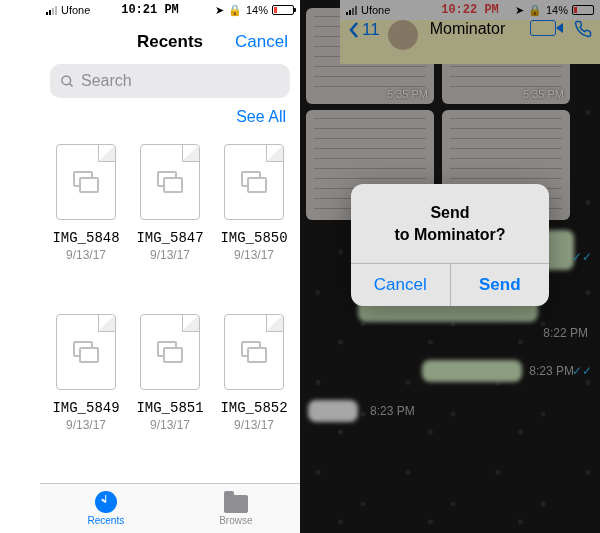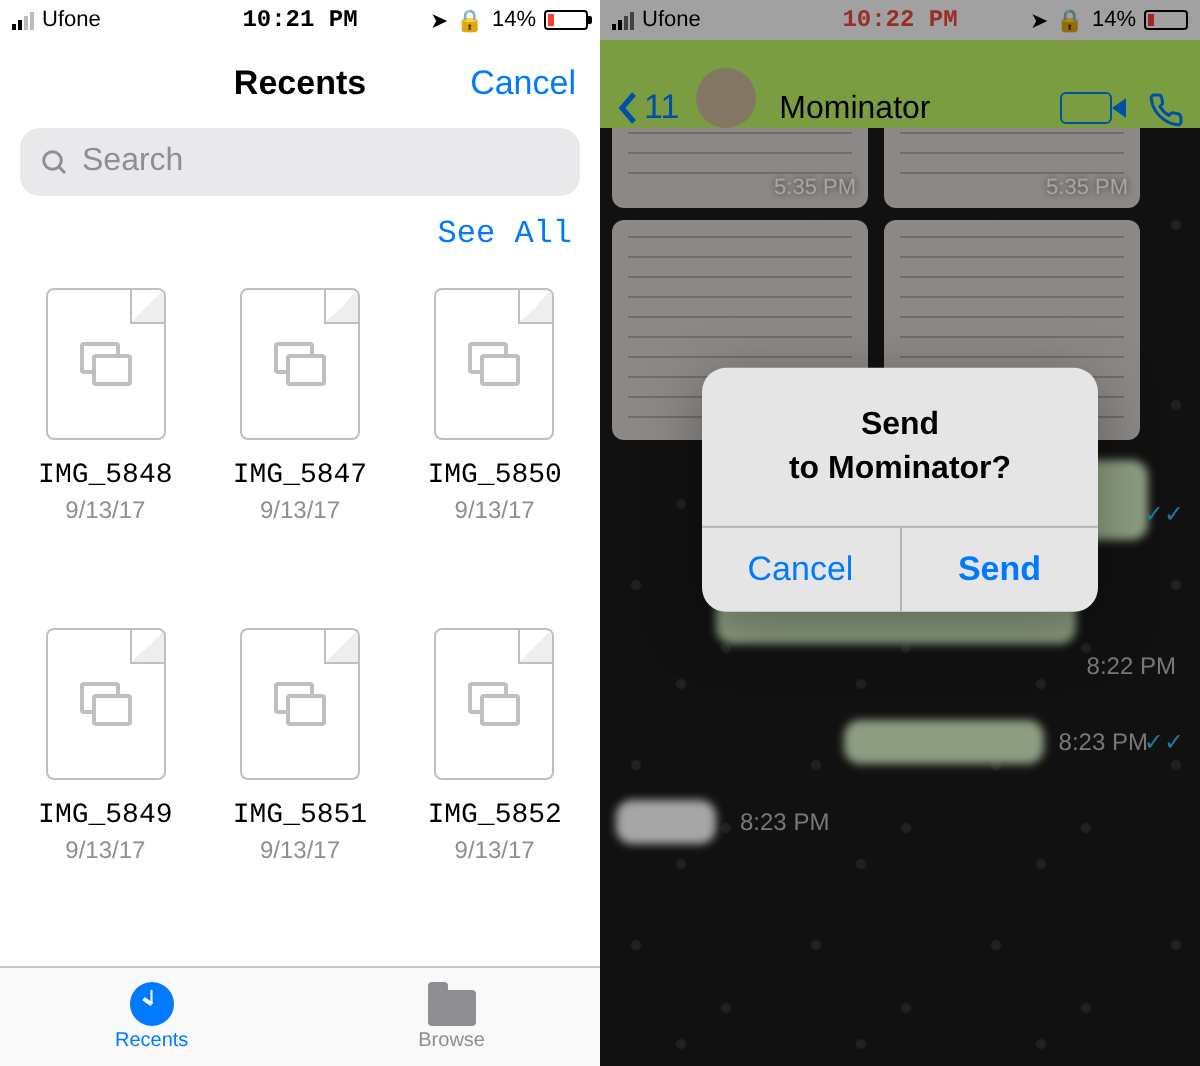--- a/index.html
+++ b/index.html
@@ -1,18 +1,18 @@
 <!DOCTYPE html>
 <html><head>
 <meta charset="utf-8">
 <style>
   * { box-sizing: border-box; margin: 0; padding: 0; font-family: -apple-system, "Helvetica Neue", Arial, sans-serif; -webkit-font-smoothing: antialiased; }
   body { width: 600px; height: 533px; background:#000; overflow:hidden; }
   .stage { display:flex; width:600px; height:533px; }
-  .phone { width:300px; height:533px; background:#fff; display:flex; flex-direction:column; position:relative; overflow:hidden; }
+  .phone { width:300px; height:533px; background:#fff; display:flex; flex-direction:column; position:relative; overflow:hidden;padding-left:40px; }
   .phone.right { background:#222; }
 
   
   .status { height:20px; display:flex; align-items:center; justify-content:space-between; padding:0 6px; font-size:11px; color:#000; }
   .phone.right .status { color:#eee; }
   .status .s-left, .status .s-right { display:flex; align-items:center; gap:4px; }
   .status .time { position:absolute; left:0; right:0; text-align:center; font-weight:600; font-size:12px; pointer-events:none;font-family:Liberation Mono, monospace;}
   .sigbars { display:flex; gap:1px; align-items:flex-end; height:10px;}
   .sigbars i { width:2px; background:#000; display:block;}
   .phone.right .sigbars i { background:#eee;}
@@ -23,21 +23,21 @@
   .batt::after{content:"";position:absolute;right:-3px;top:2px;width:2px;height:4px;background:#000;border-radius:0 1px 1px 0;}
   .phone.right .batt::after{background:#eee;}
   .batt .fill{position:absolute;left:1px;top:1px;bottom:1px;width:14%;background:#ff3b30;}
 
   
   .nav { height:44px; position:relative; display:flex; align-items:center; justify-content:center; border-bottom:0; }
   .nav .title { font-size:17px; font-weight:600; color:#000;}
   .nav .cancel { position:absolute; right:12px; font-size:17px; color:#007aff;}
   .search-wrap { padding:0 10px 6px 10px;}
   .search { background:#e9e9ec; border-radius:10px; height:34px; display:flex; align-items:center; padding:0 10px; color:#8e8e93; font-size:16px; gap:6px;}
-  .seeall { text-align:right; padding:4px 14px 2px 0; font-size:16px; color:#007aff;font-family:Liberation Mono, monospace;}
+  .seeall { text-align:right; padding:4px 14px 2px 0; font-size:16px; color:#007aff;}
   .grid { flex:1; display:grid; grid-template-columns: repeat(3,1fr); grid-auto-rows: 170px; padding:8px 6px 0 6px; column-gap:4px; }
   .cell { display:flex; flex-direction:column; align-items:center; }
   .doc { width:60px; height:76px; border:1px solid #bfbfbf; border-radius:4px; background:#fff; position:relative; margin-top:8px;}
   .doc::before{content:"";position:absolute;top:0;right:0;width:16px;height:16px;border-left:1px solid #bfbfbf;border-bottom:1px solid #bfbfbf;background:linear-gradient(135deg,#fff 50%, #eee 50%);border-top-right-radius:4px;}
   .stackicon{position:absolute; left:16px; top:26px;}
   .stackicon .sq{width:20px;height:16px;border:2px solid #bfbfbf;border-radius:2px;background:#fff;position:absolute;}
   .stackicon .sq.b{left:6px;top:6px;}
   .fname{font-size:14px;color:#000;margin-top:10px;font-family:Liberation Mono, monospace;}
   .fdate{font-size:12px;color:#8e8e93;margin-top:2px;}
   .tabbar{height:50px;border-top:0.5px solid #c8c7cc;display:flex;align-items:center;justify-content:space-around;background:#f9f9f9;}
@@ -49,21 +49,21 @@
   .clock::after{content:"";position:absolute;left:50%;top:50%;width:1.5px;height:5px;background:#fff;transform-origin:top;transform:translate(-50%,0) rotate(125deg);}
   .folder{width:24px;height:18px;background:#8e8e93;border-radius:2px;position:relative;margin-top:3px;}
   .folder::before{content:"";position:absolute;top:-4px;left:0;width:10px;height:5px;background:#8e8e93;border-radius:2px 2px 0 0;}
 
   
   .wa-bg { position:absolute; inset:0; background:#1b1b1b; background-image:
      radial-gradient(circle at 20% 25%, #333 0 2px, transparent 3px),
      radial-gradient(circle at 70% 60%, #333 0 2px, transparent 3px),
      radial-gradient(circle at 45% 80%, #333 0 2px, transparent 3px);
      background-size:90px 90px; }
-  .wa-nav{height:44px;background:#bef264;display:flex;align-items:flex-end;padding:0 8px;position:relative;z-index:2;gap:6px;}
+  .wa-nav{height:44px;background:#fef9c3;display:flex;align-items:flex-start;padding:0 8px;position:relative;z-index:2;gap:6px;}
   .back{color:#007aff;font-size:17px;display:flex;align-items:center;gap:2px;}
   .avatar{width:30px;height:30px;border-radius:50%;background:#c9b79a;margin-left:2px;}
   .chatname{font-size:16px;font-weight:400;color:#000;margin-left:6px;}
   .wa-actions{margin-left:auto;display:flex;gap:18px;color:#007aff;}
   .vcam{width:26px;height:16px;border:1.8px solid #007aff;border-radius:3px;position:relative;}
   .vcam::after{content:"";position:absolute;right:-8px;top:2px;width:0;height:0;border-top:5px solid transparent;border-bottom:5px solid transparent;border-right:7px solid #007aff;}
   .callic{width:18px;height:18px;}
 
   .chat{position:absolute;inset:0;top:64px;padding:4px 8px;z-index:1;}
   .imgmsg{width:128px;height:96px;background:#d7d2cc;border-radius:6px;position:absolute;display:flex;align-items:flex-end;justify-content:flex-end;padding:4px 6px;font-size:11px;color:#fff;text-shadow:0 0 3px rgba(0,0,0,.6);}

